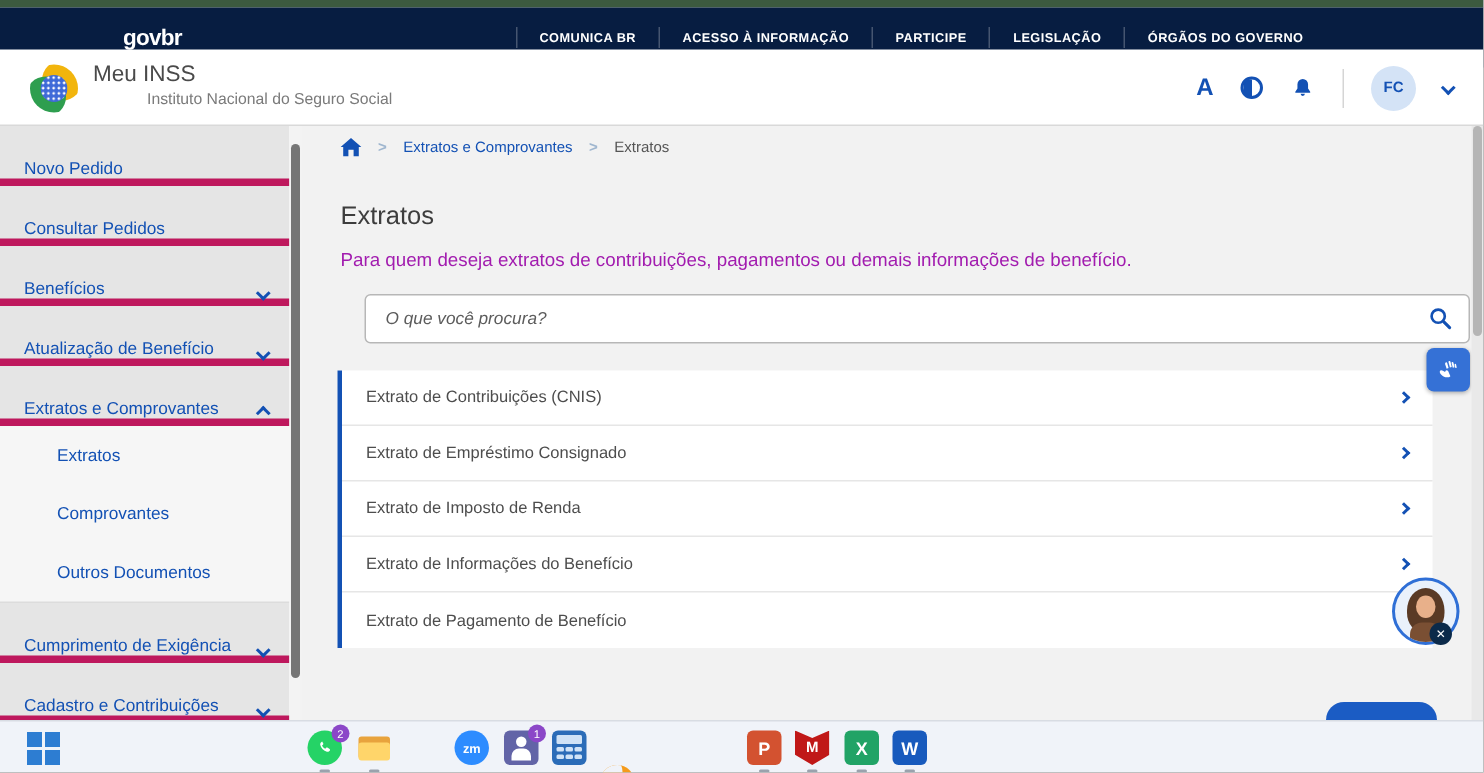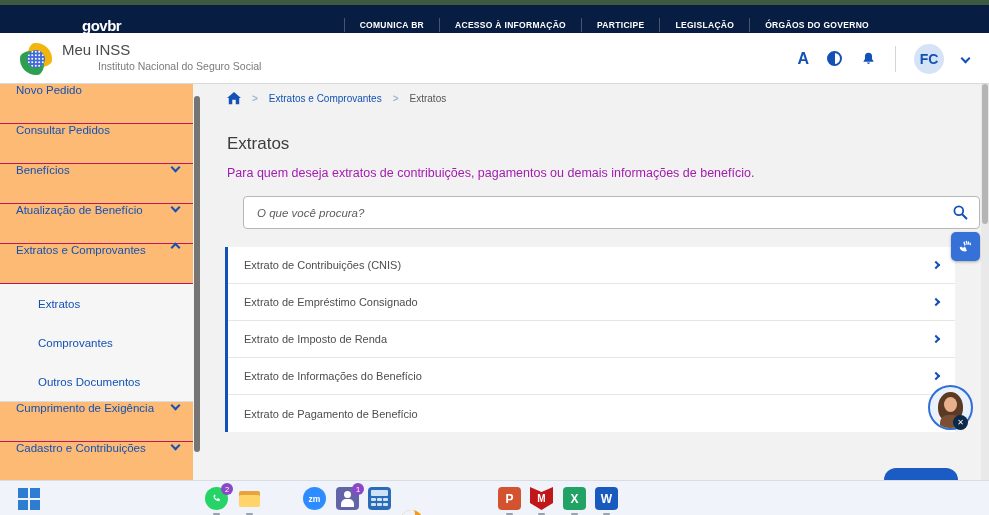--- a/index.html
+++ b/index.html
@@ -19,29 +19,29 @@
   .inss-logo .yellow { position:absolute; right:-3px; top:-3px; width:27px; height:27px; border-radius:50%; background:#f2b50d; }
   .inss-logo .green  { position:absolute; left:-3px; bottom:-3px; width:27px; height:27px; border-radius:50%; background:#2e9e4f; }
   .inss-logo .globe  { position:absolute; left:7px; top:7px; width:18px; height:18px; border-radius:50%;
                        background-color:#3f6ad8; background-image:radial-gradient(#ffffff 0.8px, rgba(255,255,255,0) 1px); background-size:3.5px 3.5px; }
   .hdr-title { position:absolute; left:62px; top:8px; font-size:15px; color:#4a4a4a; }
   .hdr-sub { position:absolute; left:62px; top:27px; font-size:10.5px; color:#7a7a7a;margin-left:36px; }
   .hdr-icons { position:absolute; right:20px; top:0; height:51px; display:flex; align-items:center; gap:18px; }
   .fontsize-btn { color:#1351b4; font-weight:bold; font-size:16px; cursor:pointer; }
   .contrast-btn { width:15px; height:15px; border-radius:50%; border:2px solid #1351b4; background:linear-gradient(90deg,#1351b4 50%, #fff 50%); cursor:pointer; }
   .hdr-divider { width:1px; height:26px; background:#d5d5d5; }
-  .avatar-chip { width:30px; height:30px; border-radius:50%; background:#d4e3f6; color:#1351b4; font-weight:bold; font-size:14px; display:flex; align-items:center; justify-content:center; cursor:pointer; }
+  .avatar-chip { width:30px; height:30px; border-radius:50%; background:#d4e3f6; color:#1351b4; font-weight:bold; font-size:10px; display:flex; align-items:center; justify-content:center; cursor:pointer; }
   .chev { display:inline-block; width:7px; height:7px; border-right:2px solid #1351b4; border-bottom:2px solid #1351b4; }
   .chev.down { transform:rotate(45deg); }
   .chev.up { transform:rotate(-135deg); }
   .chev.right { transform:rotate(-45deg); }
 
   
   .sidebar { position:absolute; top:84px; left:0; width:193px; height:396px; background:#fff; overflow:hidden; }
-  .side-item { height:40px; display:flex; align-items:flex-start; padding:0 14px 0 16px; border-bottom:1px solid #be185d; color:#1351b4; font-size:11.5px; cursor:pointer; background:#fdba74; }
+  .side-item { height:40px; display:flex; align-items:flex-end; padding:0 14px 0 16px; border-bottom:5px solid #be185d; color:#1351b4; font-size:11.5px; cursor:pointer; background:#e5e5e5; }
   .side-item .chev { margin-left:auto; }
   .side-sub { background:#f6f6f6; border-bottom:1px solid #dcdcdc; }
   .side-subitem { height:39px; display:flex; align-items:center; padding-left:38px; color:#1351b4; font-size:11.5px; cursor:pointer; }
   .side-scroll { position:absolute; top:84px; left:193px; width:8px; height:396px; background:#f3f3f3; }
   .side-scroll .thumb { position:absolute; left:1px; top:12px; width:6px; height:356px; background:#757575; border-radius:3px; }
 
   
   .content { position:absolute; left:225px; top:84px; width:730px; height:396px; }
   .breadcrumb { position:absolute; top:8px; left:2px; display:flex; align-items:center; gap:11px; font-size:10px; }
   .crumb-sep { color:#9fb6cf; font-size:10px; font-weight:bold; }

